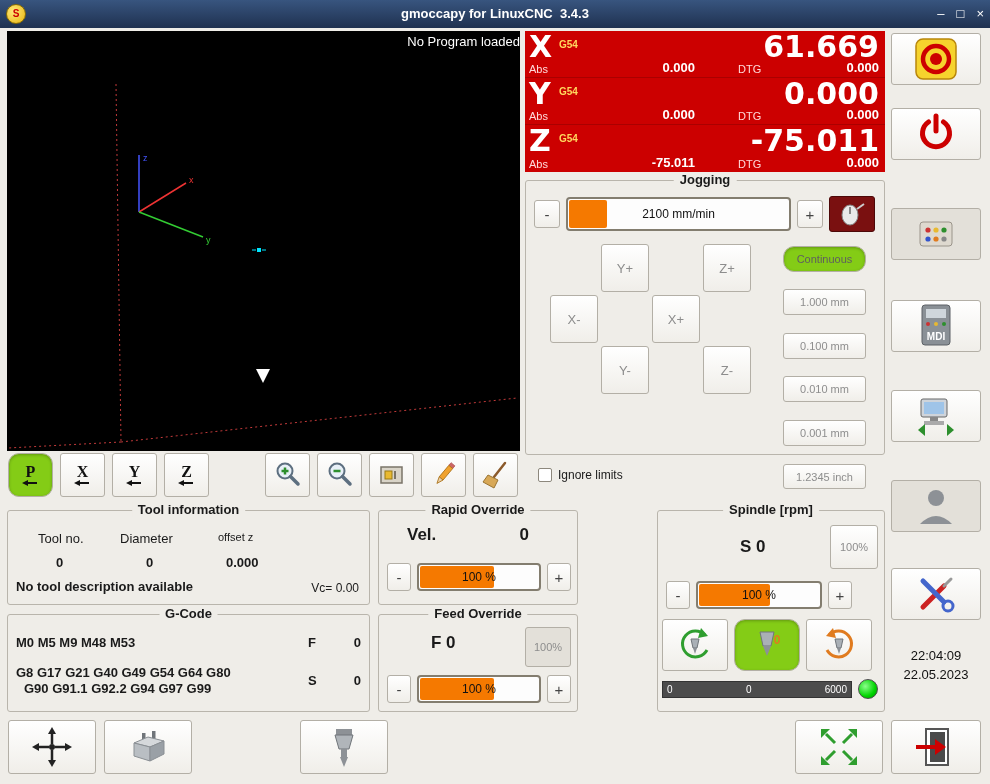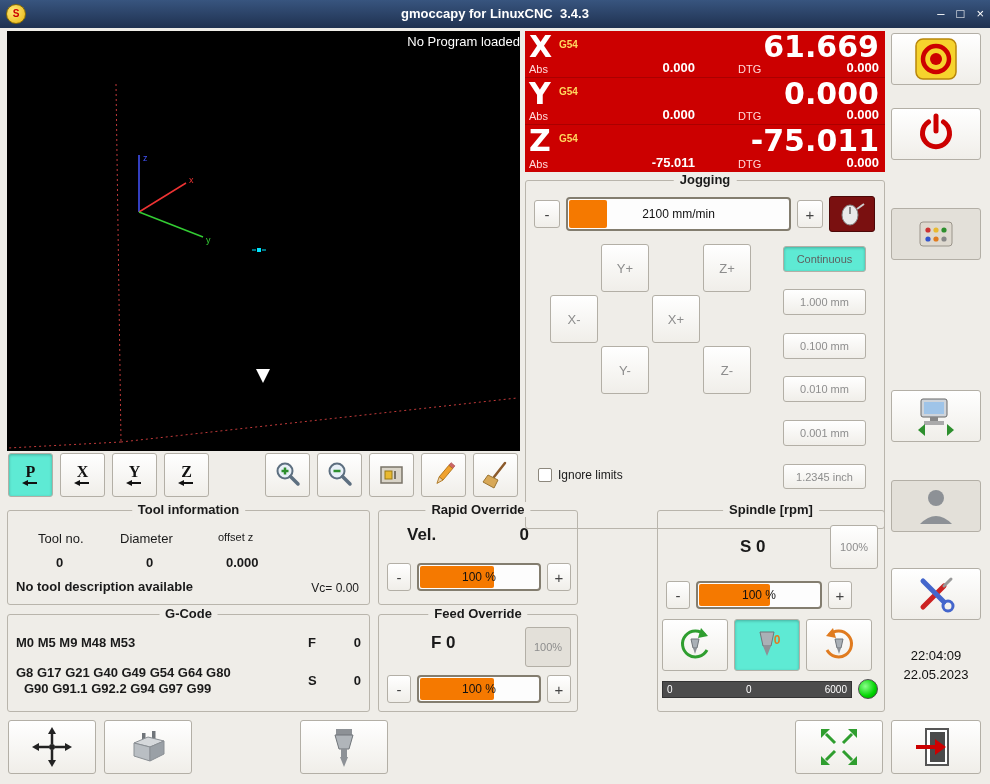--- a/index.html
+++ b/index.html
@@ -7,21 +7,21 @@
 
   
   .titlebar{position:absolute;left:0;top:0;width:990px;height:28px;background:linear-gradient(#38557f,#1f3150);}
   .titlebar .title{position:absolute;left:0;right:0;top:0;height:28px;line-height:28px;text-align:center;color:#fff;font-weight:bold;font-size:13px;white-space:pre;}
   .app-icon{position:absolute;left:6px;top:4px;width:20px;height:20px;border-radius:50%;background:radial-gradient(circle at 35% 35%,#ffe97a,#e8b50f);border:1px solid #8a6d00;box-sizing:border-box;color:#c00;font-weight:bold;font-size:10px;text-align:center;line-height:18px;}
   .win-controls{position:absolute;right:6px;top:0;height:28px;display:flex;align-items:center;gap:12px;color:#fff;font-size:13px;}
   .win-controls span{cursor:default;line-height:28px;}
 
   
   .btn{position:absolute;background:linear-gradient(#ffffff,#f0eee9);border:1px solid #b3afa6;border-radius:3px;box-sizing:border-box;display:flex;align-items:center;justify-content:center;}
-  .btn.pressed{background:#5eead4;box-shadow:inset 0 1px 3px rgba(0,0,0,.25);}
+  .btn.pressed{background:#84cc16;box-shadow:inset 0 1px 3px rgba(0,0,0,.25);border-radius:11px;}
   .btn.disabled{background:#e3e0d9;}
   .graytext{color:#8d8d8d;}
   .frame{position:absolute;border:1px solid #b9b5ac;border-radius:3px;box-sizing:border-box;}
   .frame-title{position:absolute;top:-9px;left:50%;transform:translateX(-50%);background:#efede8;padding:0 6px;font-size:13px;font-weight:bold;color:#1a1a1a;white-space:nowrap;}
   .slider{position:absolute;background:#fdfdfd;border:2px solid #837d6f;border-radius:4px;box-sizing:border-box;overflow:hidden;}
   .slider .fill{position:absolute;left:1px;top:1px;bottom:1px;background:#f57900;border-radius:2px;}
   .slider .stext{position:absolute;inset:0;display:flex;align-items:center;justify-content:center;font-size:12px;color:#111;}
   .sbtn{font-size:15px;color:#444;}
 
   
@@ -184,21 +184,21 @@
       <span class="dro-letter">Z</span>
       <span class="dro-sys">G54</span>
       <span class="dro-value">-75.011</span>
       <span class="dro-abs-label">Abs</span>
       <span class="dro-abs-value">-75.011</span>
       <span class="dro-dtg-label">DTG</span>
       <span class="dro-dtg-value">0.000</span>
     </div>
   </div>
 
-  <div class="frame" style="left:525px;top:180px;width:360px;height:349px;">
+  <div class="frame" style="left:525px;top:180px;width:360px;height:275px;">
     <span class="frame-title">Jogging</span>
 
     <div class="btn sbtn" style="left:8px;top:19px;width:26px;height:28px;">
         <span>-</span>
       </div>
     <div class="slider" style="left:40px;top:16px;width:225px;height:34px;">
       <div class="fill" style="width:38px;"></div>
       <div class="stext">2100 mm/min</div>
     </div>
     <div class="btn sbtn" style="left:271px;top:19px;width:26px;height:28px;">
@@ -269,20 +269,30 @@
   </div>
   <div class="btn disabled" style="left:891px;top:208px;width:90px;height:52px;">
     <svg width="44" height="40">
       <rect x="6" y="8" width="32" height="24" rx="3" fill="#ded9cf" stroke="#9a948a"></rect>
       <circle cx="14" cy="16" r="2.6" fill="#cc3333"></circle>
         <circle cx="22" cy="16" r="2.6" fill="#e8b931"></circle>
         <circle cx="30" cy="16" r="2.6" fill="#2d8f2d"></circle>
       <circle cx="14" cy="25" r="2.6" fill="#3355cc"></circle>
         <circle cx="22" cy="25" r="2.6" fill="#e07b1f"></circle>
         <circle cx="30" cy="25" r="2.6" fill="#888888"></circle>
+    </svg>
+  </div>
+  <div class="btn" style="left:891px;top:300px;width:90px;height:52px;">
+    <svg width="44" height="46">
+      <rect x="8" y="2" width="28" height="40" rx="3" fill="#8a9096" stroke="#5c6166"></rect>
+      <rect x="12" y="6" width="20" height="9" fill="#cfd6dc"></rect>
+      <circle cx="14" cy="21" r="2" fill="#cc3333"></circle>
+        <circle cx="22" cy="21" r="2" fill="#e8b931"></circle>
+        <circle cx="30" cy="21" r="2" fill="#2d8f2d"></circle>
+      <text x="22" y="37" text-anchor="middle" fill="#ffffff" font-size="10" font-weight="bold">MDI</text>
     </svg>
   </div>
   <div class="btn" style="left:891px;top:390px;width:90px;height:52px;">
     <svg width="44" height="44">
       <rect x="7" y="5" width="26" height="18" rx="2" fill="#cfd4da" stroke="#666"></rect>
       <rect x="10" y="8" width="20" height="12" fill="#9fc4e8"></rect>
       <rect x="16" y="23" width="8" height="4" fill="#888"></rect>
       <rect x="10" y="27" width="20" height="4" fill="#aaa"></rect>
       <path d="M33 30 l7 6 l-7 6 z" fill="#2d8f2d"></path>
       <path d="M11 42 l-7 -6 l7 -6 z" fill="#2d8f2d"></path>

